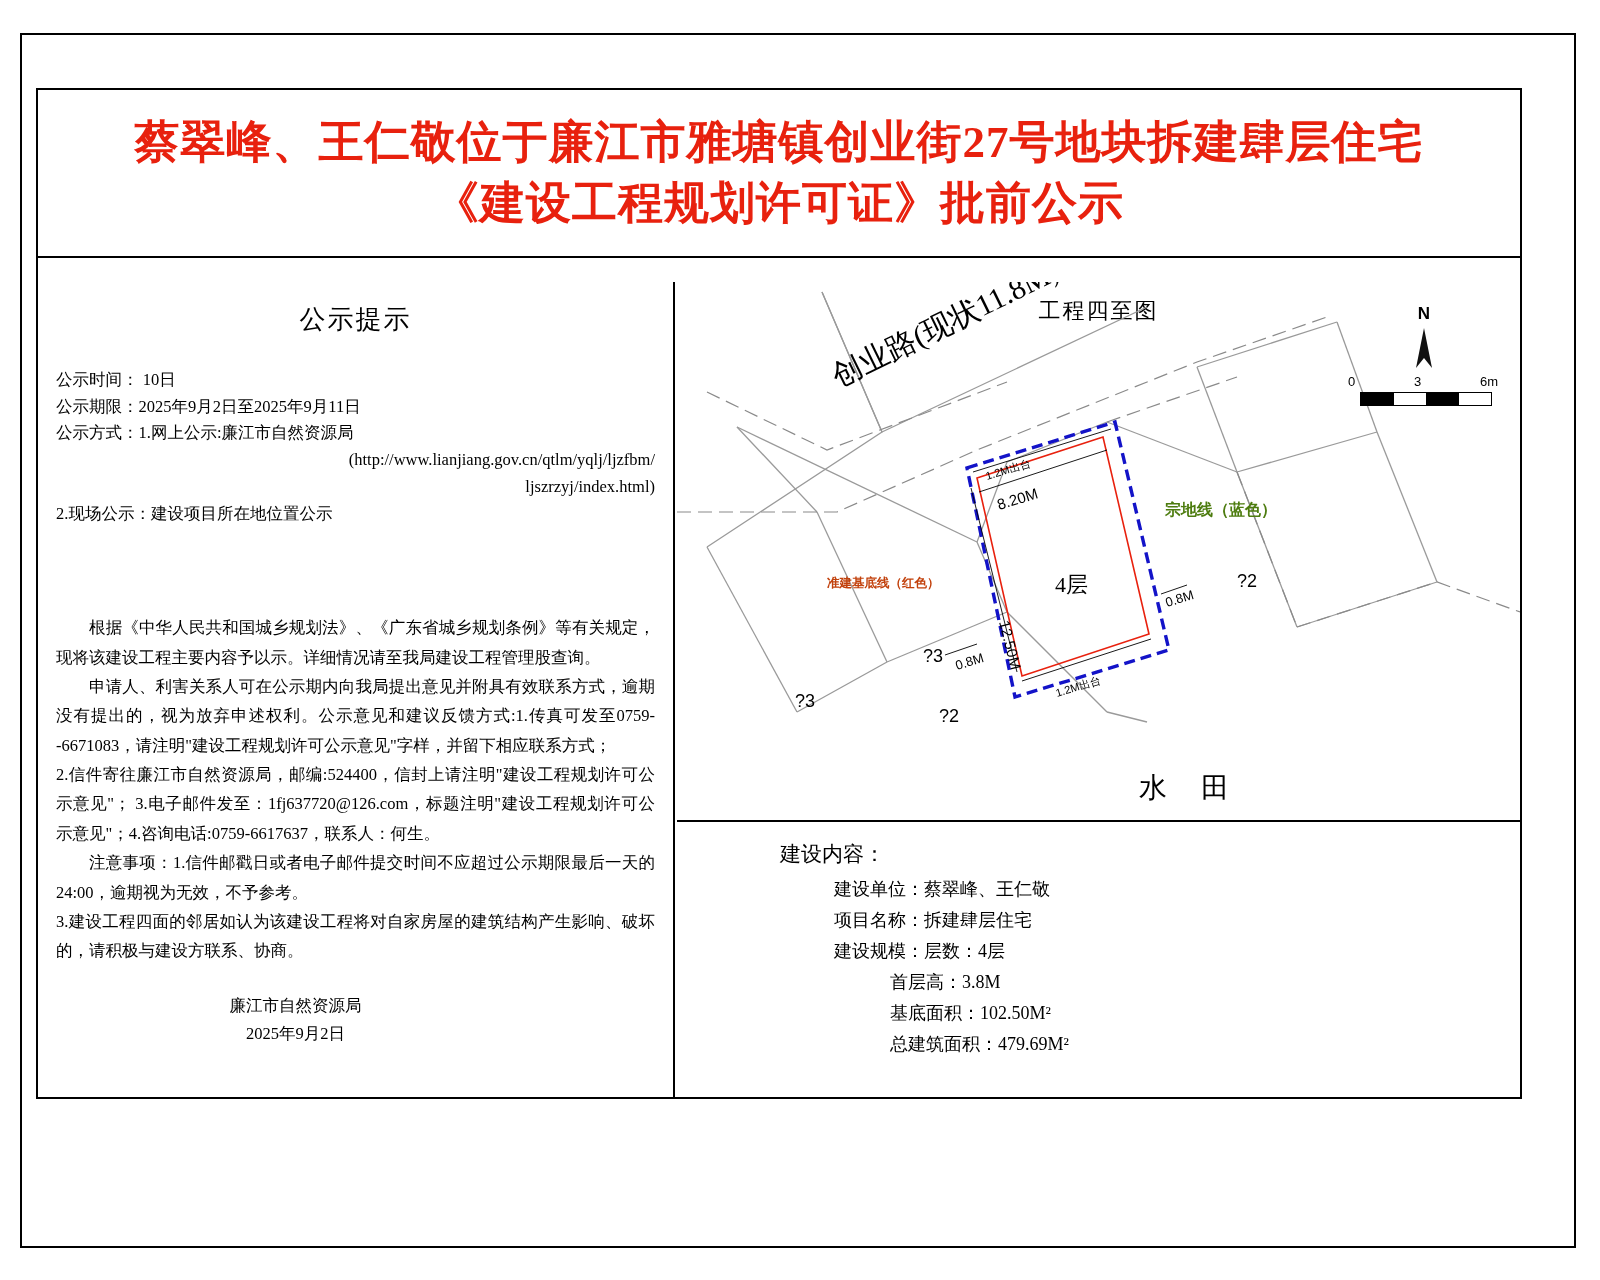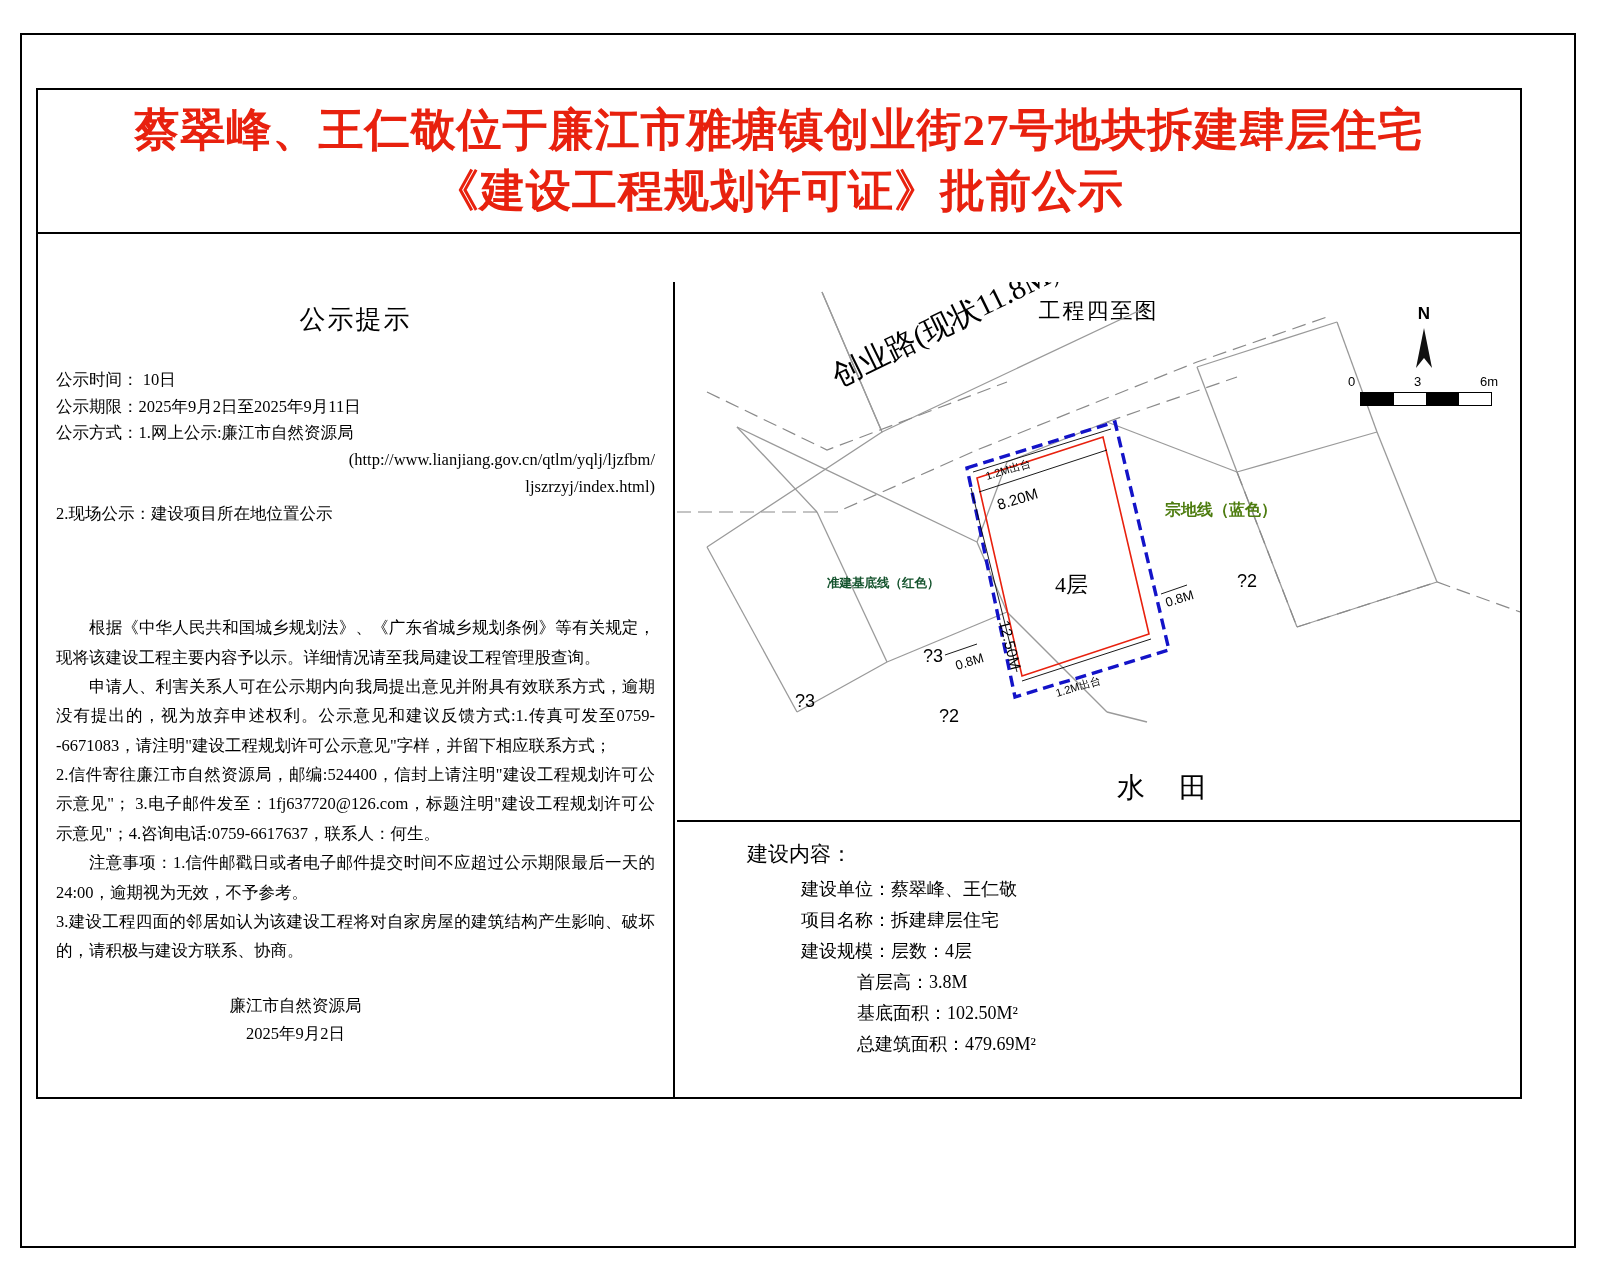--- a/index.html
+++ b/index.html
@@ -38,21 +38,21 @@
     height: 1011px;
     border: 2px solid #000;
     box-sizing: border-box;
   }
   
   .title-block {
     position: absolute;
     left: 38px;
     top: 90px;
     width: 1482px;
-    height: 144px;
+    height: 168px;
     border-bottom: 2px solid #000;
     box-sizing: border-box;
     display: flex;
     flex-direction: column;
     align-items: center;
     justify-content: center;
   }
   .title-line {
     color: #e8210e;
     font-size: 45px;
@@ -124,21 +124,21 @@
   .map-title {
     position: absolute;
     left: 0; right: 0;
     top: 14px;
     text-align: center;
     font-size: 22px;
     letter-spacing: 2px;
   }
   .right-bottom {
     position: absolute;
-    left: 677px;
+    left: 710px;
     top: 822px;
     width: 843px;
     height: 275px;
     box-sizing: border-box;
     padding: 18px 0 0 70px;
   }
   .build-title {
     font-size: 21px;
     margin-bottom: 6px;
   }
@@ -193,38 +193,38 @@
     position: absolute;
     left: 148px;
     top: 78px;
     font-size: 30px;
     transform: rotate(-26deg);
     transform-origin: left top;
     white-space: nowrap;
   }
   .paddy-label {
     position: absolute;
-    left: 440px;
+    left: 462px;
     top: 487px;
     font-size: 28px;
     letter-spacing: 3px;
   }
   .floors-label {
     position: absolute;
     left: 378px;
     top: 288px;
     font-size: 22px;
   }
   .legend-red {
     position: absolute;
     left: 150px;
     top: 293px;
     font-size: 12.5px;
     font-weight: bold;
-    color: #14532d;
+    color: #c2410c;
     white-space: nowrap;
   }
   .legend-blue {
     position: absolute;
     left: 488px;
     top: 218px;
     font-size: 16px;
     font-weight: bold;
     color: #4d7c0f;
     white-space: nowrap;

